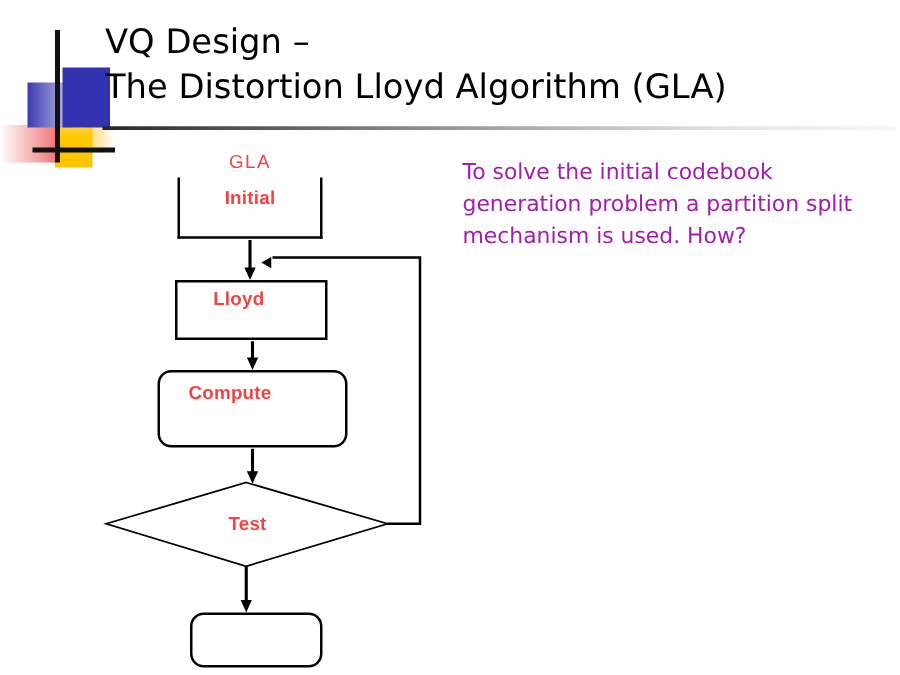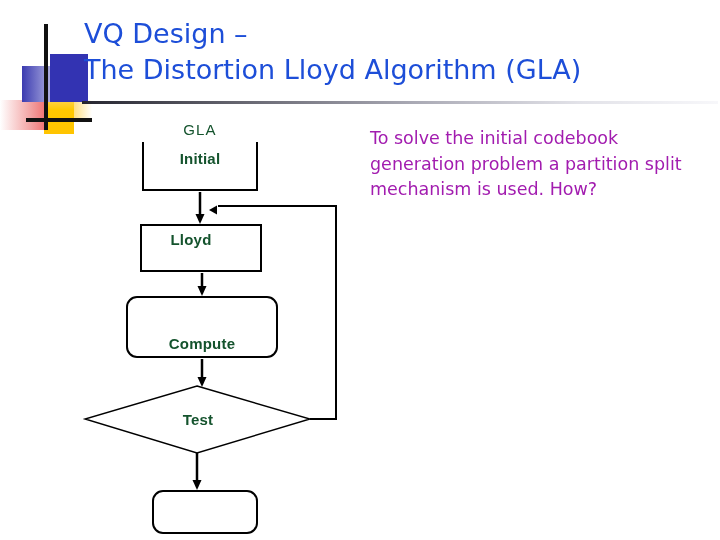--- a/index.html
+++ b/index.html
@@ -82,21 +82,21 @@
   }
 
   
   #title-block {
     position: absolute;
     left: 84px;
     top: 16px;
     width: 630px;
   }
   .title-line {
-    color: #1d4ed8;
+    color: #000000;
     font-size: 27px;
     line-height: 36px;
     font-weight: normal;
     white-space: nowrap;
     font-family: "DejaVu Sans", sans-serif;
   }
   #title-rule {
     position: absolute;
     left: 82px;
     top: 101px;
@@ -120,21 +120,21 @@
   
   #flowchart {
     position: absolute;
     left: 0px;
     top: 0px;
     width: 360px;
     height: 540px;
   }
   .fc-label {
     position: absolute;
-    color: #14532d;
+    color: #ef4444;
     font-family: "Liberation Sans", sans-serif;
     font-weight: bold;
     text-align: center;
     line-height: 1.18;
     letter-spacing: 0.2px;
   }
 
   
   #gla-caption {
     left: 150px;
@@ -178,25 +178,24 @@
     font-size: 15px;
   }
   #box-compute-distortion {
     left: 126px;
     top: 296px;
     width: 152px;
     height: 62px;
     border-radius: 11px;
   }
   #label-compute-distortion {
-    left: 126px;
+    left: 108px;
     top: 306px;
     width: 152px;
     font-size: 15px;
-    margin-top: 29px;
   }
   #box-stop {
     left: 152px;
     top: 490px;
     width: 106px;
     height: 44px;
     border-radius: 11px;
   }
   #label-stop {
     left: 152px;

